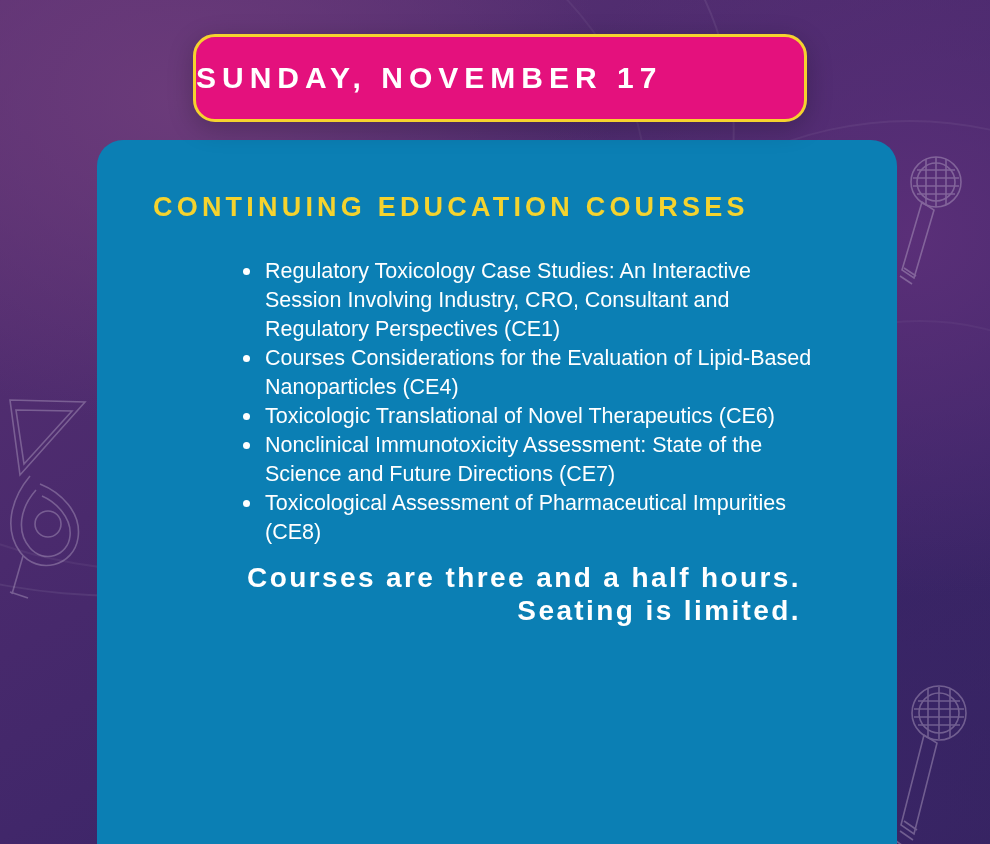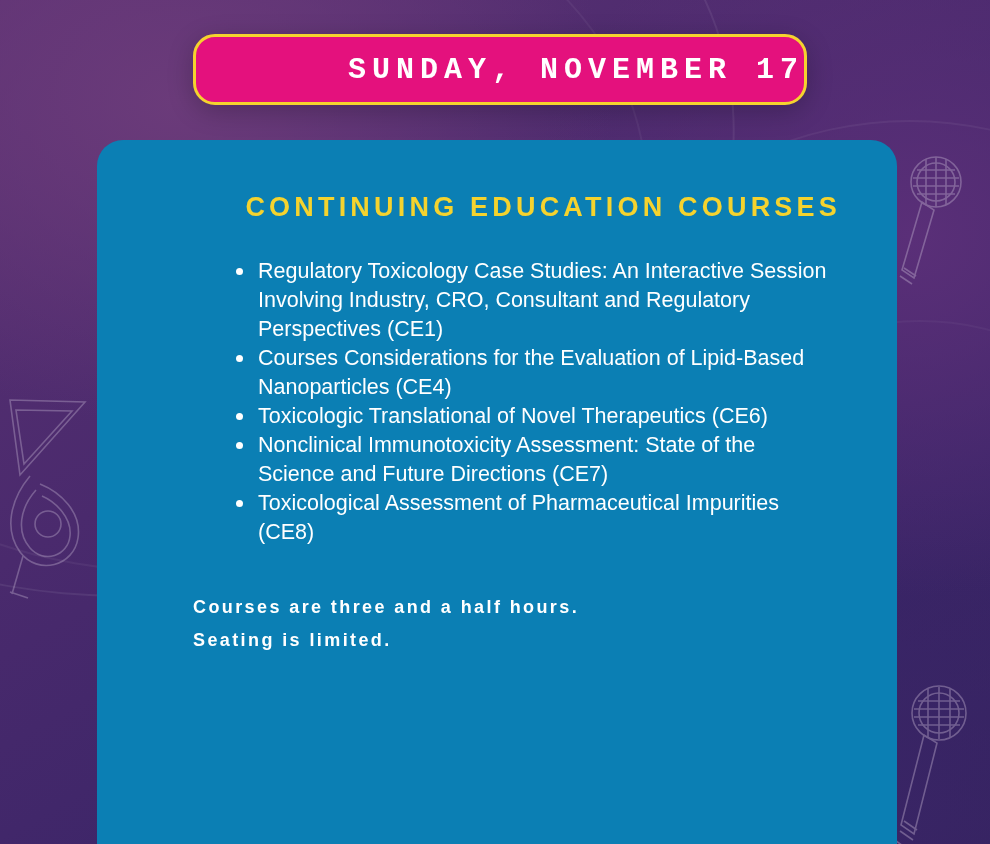--- a/index.html
+++ b/index.html
@@ -49,29 +49,28 @@
   .art-mic-bot { right: 8px; bottom: -10px; }
   .art-left    { left: -10px; top: 380px; }
 
   
   #banner {
     position: absolute;
     z-index: 5;
     left: 193px;
     top: 34px;
     width: 614px;
-    height: 71px;
+    height: 88px;
     background: #e4117d;
     border: 3px solid #f5d32e;
     border-radius: 22px;
     display: flex;
     align-items: center;
-    justify-content: flex-end;
+    justify-content: flex-start;
     box-shadow: 0 6px 26px rgba(0,0,0,0.22);
-    font-family: Liberation Mono, monospace;
   }
   #banner-text {
     color: #ffffff;
     font-size: 30px;
     font-weight: bold;
     letter-spacing: 6px;
     white-space: nowrap;
   }
 
   
@@ -84,27 +83,27 @@
     height: 720px;
     background: #0b7fb4;
     border-radius: 26px 26px 0 0;
     padding: 52px 56px 0 56px;
   }
   #card-title {
     color: #f5d32e;
     font-size: 27px;
     font-weight: bold;
     letter-spacing: 4.2px;
-    text-align: right;
+    text-align: left;
     margin: 0 0 34px 0;
     white-space: nowrap;
   }
   ul#course-list {
     list-style: none;
-    margin: 7px;
+    margin: 14px;
     padding: 0 0 0 76px;
   }
   ul#course-list li {
     position: relative;
     color: #ffffff;
     font-size: 21.5px;
     line-height: 29px;
     margin-bottom: 0px;
     padding-left: 22px;
   }
@@ -112,24 +111,24 @@
     content: "";
     position: absolute;
     left: 0;
     top: 11px;
     width: 7px;
     height: 7px;
     background: #ffffff;
     border-radius: 50%;
   }
   #footnote {
-    margin-top: 44px;
-    text-align: left;
+    margin-top: 14px;
+    text-align: right;
     color: #ffffff;
-    font-size: 18px;
+    font-size: 28px;
     font-weight: bold;
     letter-spacing: 2.4px;
     line-height: 33px;
     padding: 0 40px;
   }
 </style>
 </head>
 <body>
 
 <div id="bg"></div>

